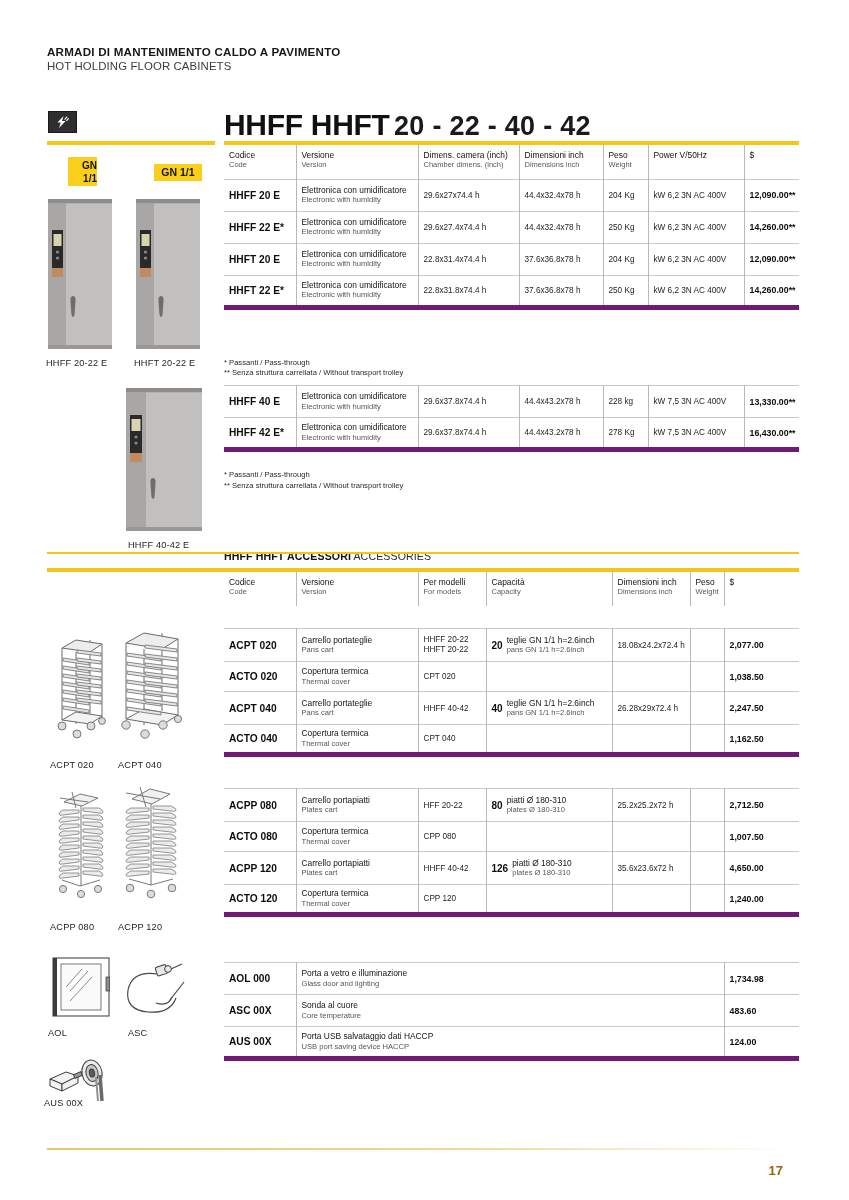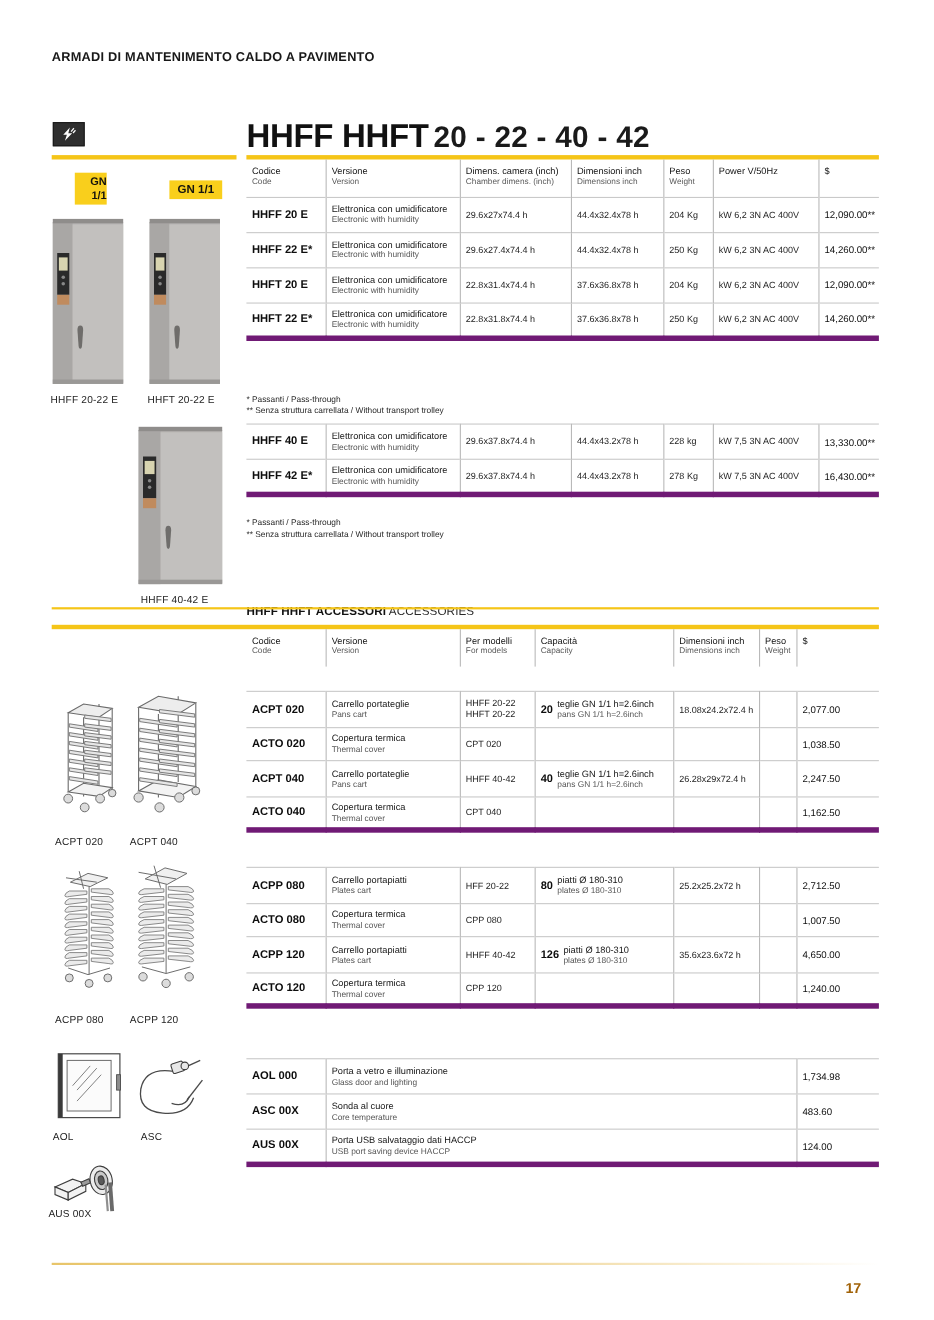--- a/index.html
+++ b/index.html
@@ -81,21 +81,21 @@
   table.spec th:first-child, table.spec td:first-child { border-left: none; }
   table.spec thead th {
     font-weight: normal; height: 34px; padding-top: 2px;
     vertical-align: top; padding-top: 5px;
   }
   table.spec tbody tr { border-top: 1px solid #c9c9c9; }
   table.spec tbody tr:last-child { border-bottom: 5px solid #701a75; }
   .it { font-size: 8.4px; color: #141414; line-height: 10.5px; display: block; }
   .en { font-size: 7.6px; color: #565656; line-height: 10px; display: block; }
   .code { font-size: 10.2px; font-weight: bold; color: #0d0d0d; white-space: nowrap; }
-  .price { font-size: 8.8px; font-weight: normal; color: #0d0d0d; white-space: nowrap; }
+  .price { font-size: 8.8px; font-weight: bold; color: #0d0d0d; white-space: nowrap; }
   .val { font-size: 8.2px; color: #1d1d1d; white-space: nowrap; }
   .hit { font-size: 8.4px; color: #111; display: block; line-height: 10px; }
   .hen { font-size: 7.5px; color: #5a5a5a; display: block; line-height: 9.5px; }
   .capcell { display: flex; align-items: center; gap: 4px; }
   .capnum { font-size: 10px; font-weight: bold; color: #0d0d0d; }
   .captxt { line-height: 9.6px; }
 
   
   .fnote {
     position: absolute; font-size: 7.6px; color: #2a2a2a; line-height: 10.5px;
@@ -117,20 +117,21 @@
     font-size: 13px; font-weight: bold; color: #a16207;
   }
 </style>
 </head>
 <body>
 
 <div class="page">
 
   <div class="hdr">
     <div class="hdr-it">ARMADI DI MANTENIMENTO CALDO A PAVIMENTO</div>
+    <div class="hdr-en">HOT HOLDING FLOOR CABINETS</div>
   </div>
 
   <div class="elec-badge">
     <svg width="17" height="14" viewBox="0 0 17 14">
       <path d="M9.5 1 L3.5 7.6 L6.8 7.6 L5 13 L11.6 6.1 L8.1 6.1 Z" fill="#ffffff"></path>
       <path d="M13.2 1.6 L10.6 4.6" stroke="#ffffff" stroke-width="1.1"></path>
       <path d="M14.6 3.4 L12.4 5.9" stroke="#ffffff" stroke-width="1.1"></path>
     </svg>
   </div>
 

